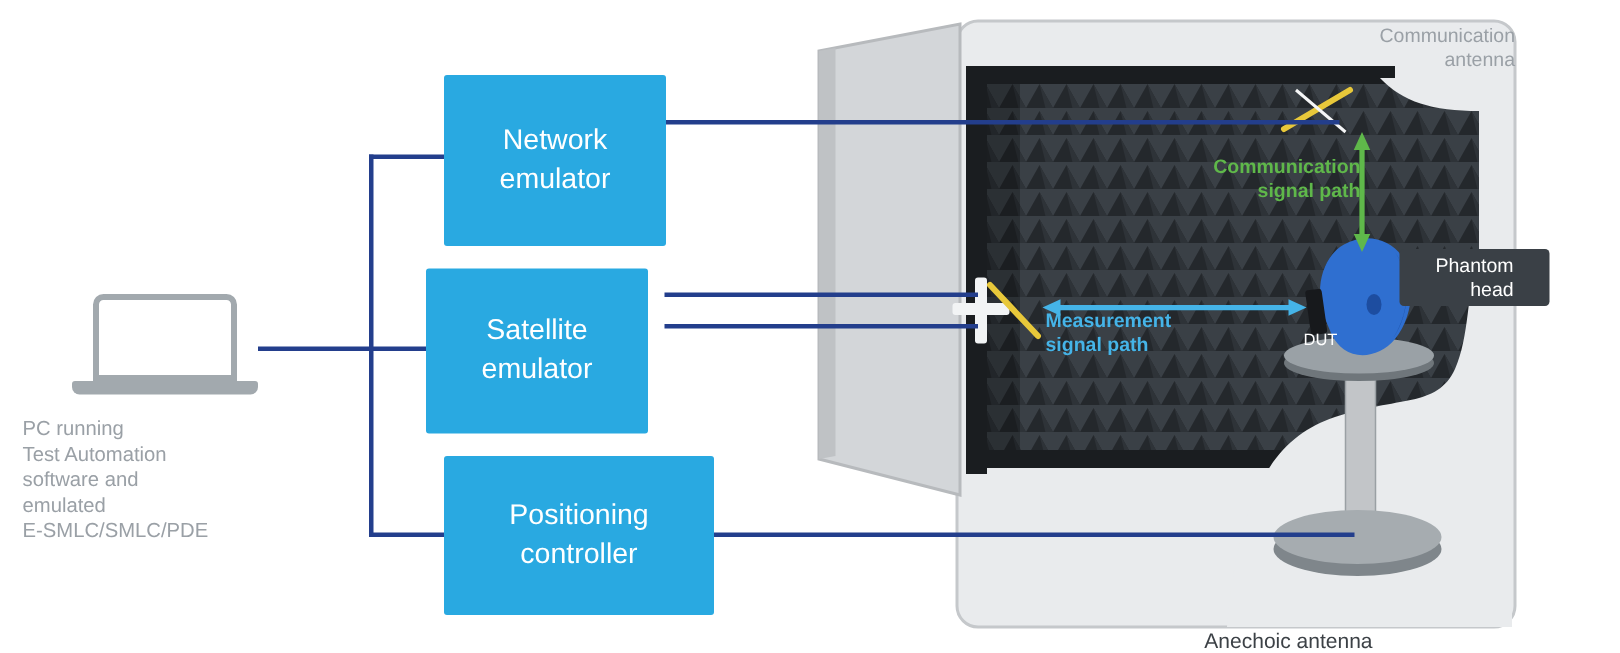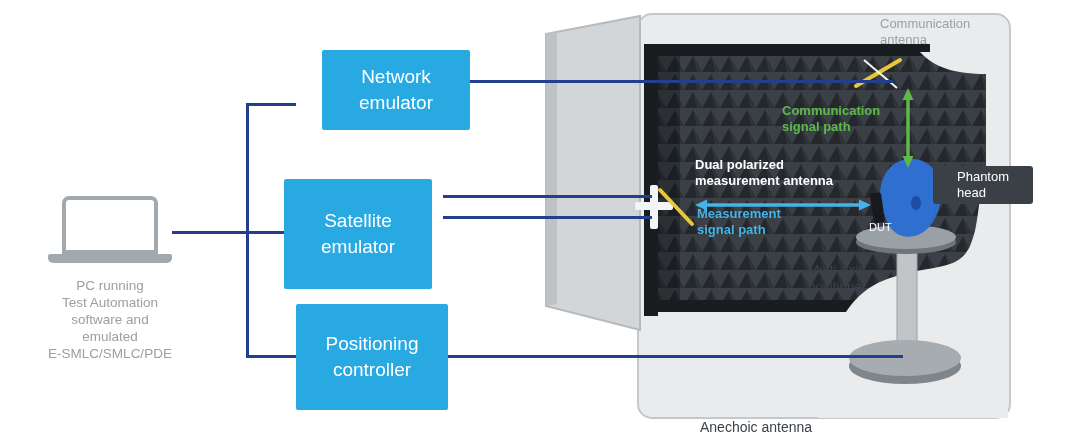--- a/index.html
+++ b/index.html
@@ -5,33 +5,33 @@
   * { margin:0; padding:0; box-sizing:border-box; }
   body { font-family:"Liberation Sans", sans-serif; background:#fff; }
   .canvas { position:relative; width:1080px; height:435px; background:#fff; overflow:hidden; }
   svg.chamber { position:absolute; left:0; top:0; z-index:1; }
   .line { position:absolute; background:var(--navy,#233e8c); z-index:2; }
   .box {
     position:absolute; z-index:2; background:var(--accent,#29a9e1); color:#fff;
     display:flex; align-items:center; justify-content:center; text-align:center;
     font-size:19px; line-height:26px; white-space:pre-line; border-radius:2px;
   }
-  .lbl { position:absolute; z-index:3; white-space:pre-line; text-align:left; }
+  .lbl { position:absolute; z-index:3; white-space:pre-line; text-align:right; }
   .laptop-screen {
     position:absolute; left:62px; top:196px; width:96px; height:58px; z-index:2;
     border:4px solid #a2a9ae; border-radius:7px 7px 0 0; background:#fff;
   }
   .laptop-base {
     position:absolute; left:48px; top:254px; width:124px; height:9px; z-index:2;
     background:#a2a9ae; border-radius:2px 2px 5px 5px;
   }
   .pc-caption {
     position:absolute; left:15px; top:277px; width:190px; z-index:2;
     color:var(--gray-text,#9aa0a6); font-size:13.5px; line-height:17px;
-    text-align:center; white-space:pre-line;
+    white-space:pre-line;
   }
   .comm-ant   { left:880px; top:16px;  width:130px; color:var(--gray-text,#9aa0a6); font-size:13px; line-height:16px; }
   .comm-path  { left:782px; top:103px; width:125px; color:var(--green,#5fb84a); font-size:13px; line-height:16px; font-weight:700; }
   .dual       { left:695px; top:157px; width:180px; color:#fff; font-size:13px; line-height:16px; font-weight:700; }
   .meas-path  { left:697px; top:206px; width:130px; color:var(--lightblue,#45b4e8); font-size:13px; line-height:16px; font-weight:700; text-align:left; }
   .phantom    { left:933px; top:166px; background:#3a4046; color:#fff; padding:3px 24px; border-radius:3px; font-size:13px; line-height:16px; }
   .dut        { left:869px; top:221px; color:#fff; font-size:11px; }
   .positioner { left:808px; top:261px; width:110px; color:var(--dark-text,#3c4146); font-size:13.5px; line-height:17px; }
   .chamber-caption { left:700px; top:419px; width:215px; color:var(--dark-text,#3c4146); font-size:14px; }
 </style>
@@ -103,35 +103,31 @@
 
   <div class="line" style="left:172px; top:231px; width:124px; height:3px;"></div>
   <div class="line" style="left:246px; top:103px; width:3px; height:255px;"></div>
   <div class="line" style="left:246px; top:103px; width:50px; height:3px;"></div>
   <div class="line" style="left:246px; top:355px; width:50px; height:3px;"></div>
   <div class="line" style="left:443px; top:80px; width:450px; height:3px;"></div>
   <div class="line" style="left:443px; top:195px; width:209px; height:3px;"></div>
   <div class="line" style="left:443px; top:216px; width:209px; height:3px;"></div>
   <div class="line" style="left:443px; top:355px; width:460px; height:3px;"></div>
 
-  <div class="box" style="left:296px; top:50px;  width:148px; height:80px;margin-left:26px;">Network
+  <div class="box" style="left:296px; top:50px;  width:148px; height:114px;">Network
 emulator</div>
   <div class="box" style="left:284px; top:179px; width:148px; height:110px;">Satellite
 emulator</div>
-  <div class="box" style="left:296px; top:304px; width:152px; height:106px;">Positioning
+  <div class="box" style="left:296px; top:304px; width:180px; height:106px;">Positioning
 controller</div>
 
   <div class="lbl comm-ant">Communication
 antenna</div>
   <div class="lbl comm-path">Communication
 signal path</div>
-  <div class="lbl dual">Dual polarized
-measurement antenna</div>
   <div class="lbl meas-path">Measurement
 signal path</div>
   <div class="lbl phantom">Phantom
 head</div>
   <div class="lbl dut">DUT</div>
-  <div class="lbl positioner">Multi-axis
-positioner</div>
   <div class="lbl chamber-caption">Anechoic antenna</div>
 
 </div>
 
 </body></html>

